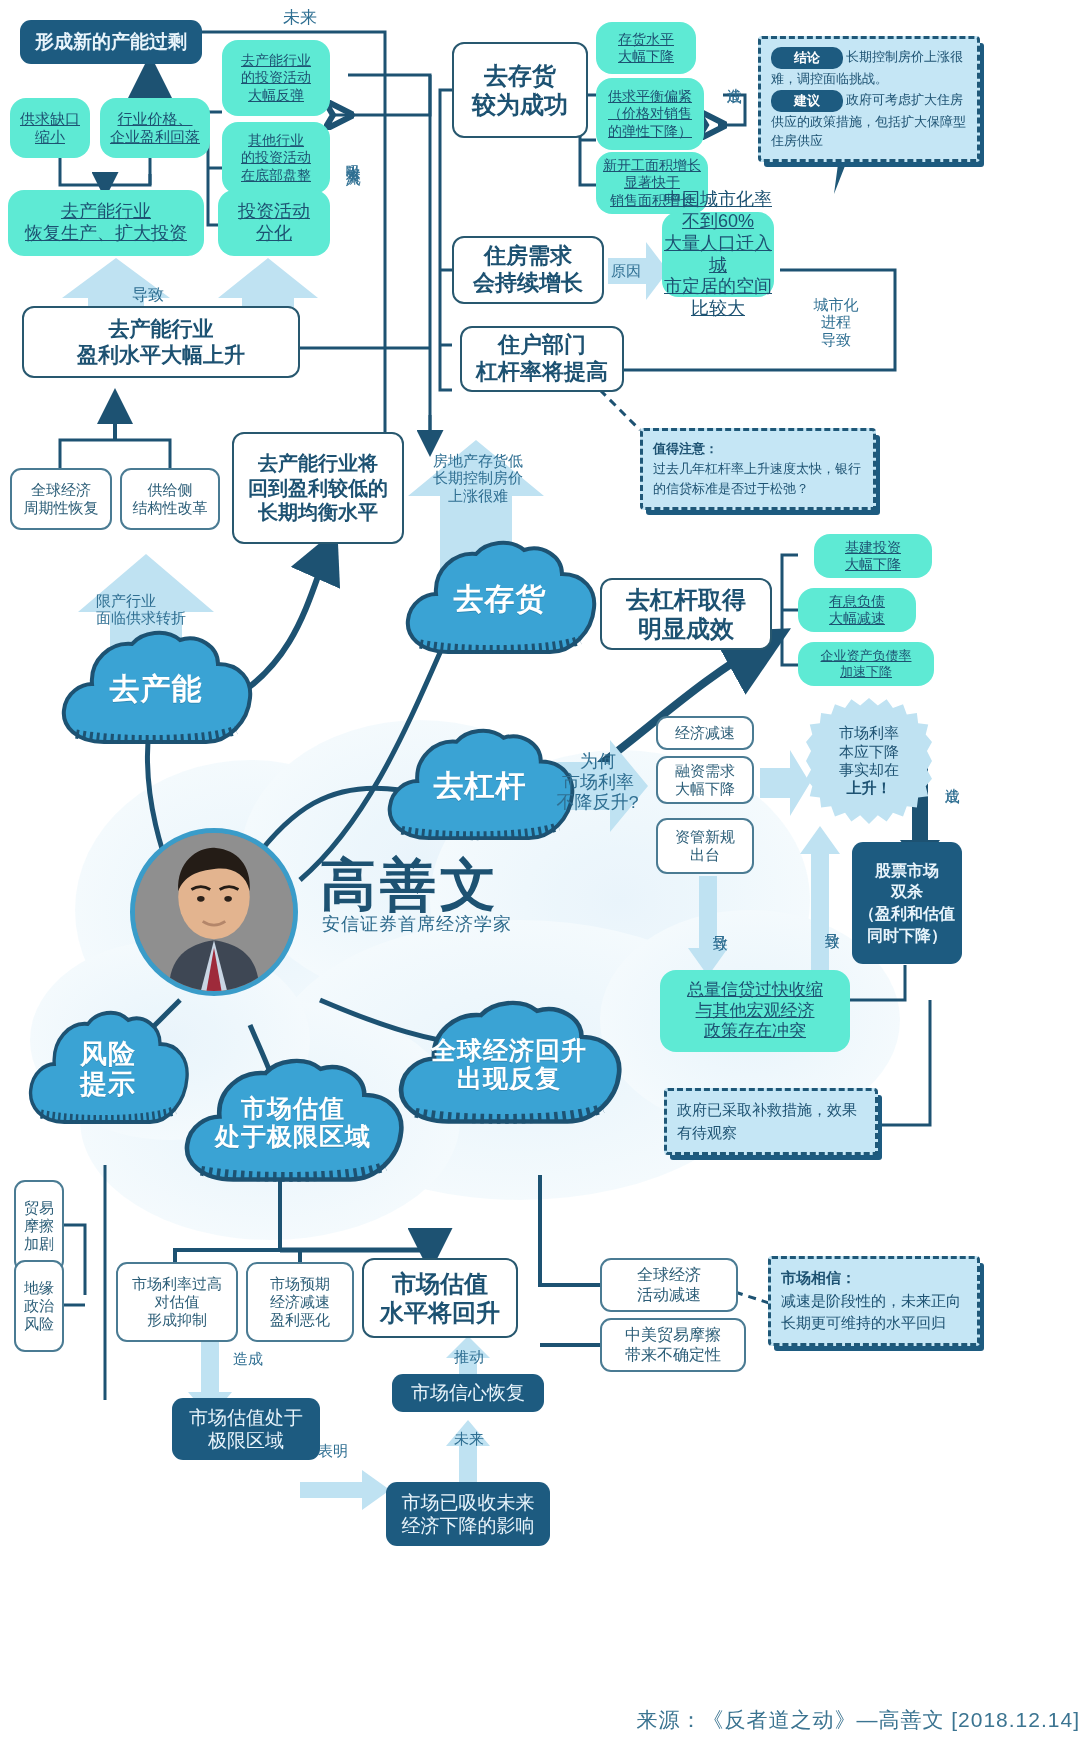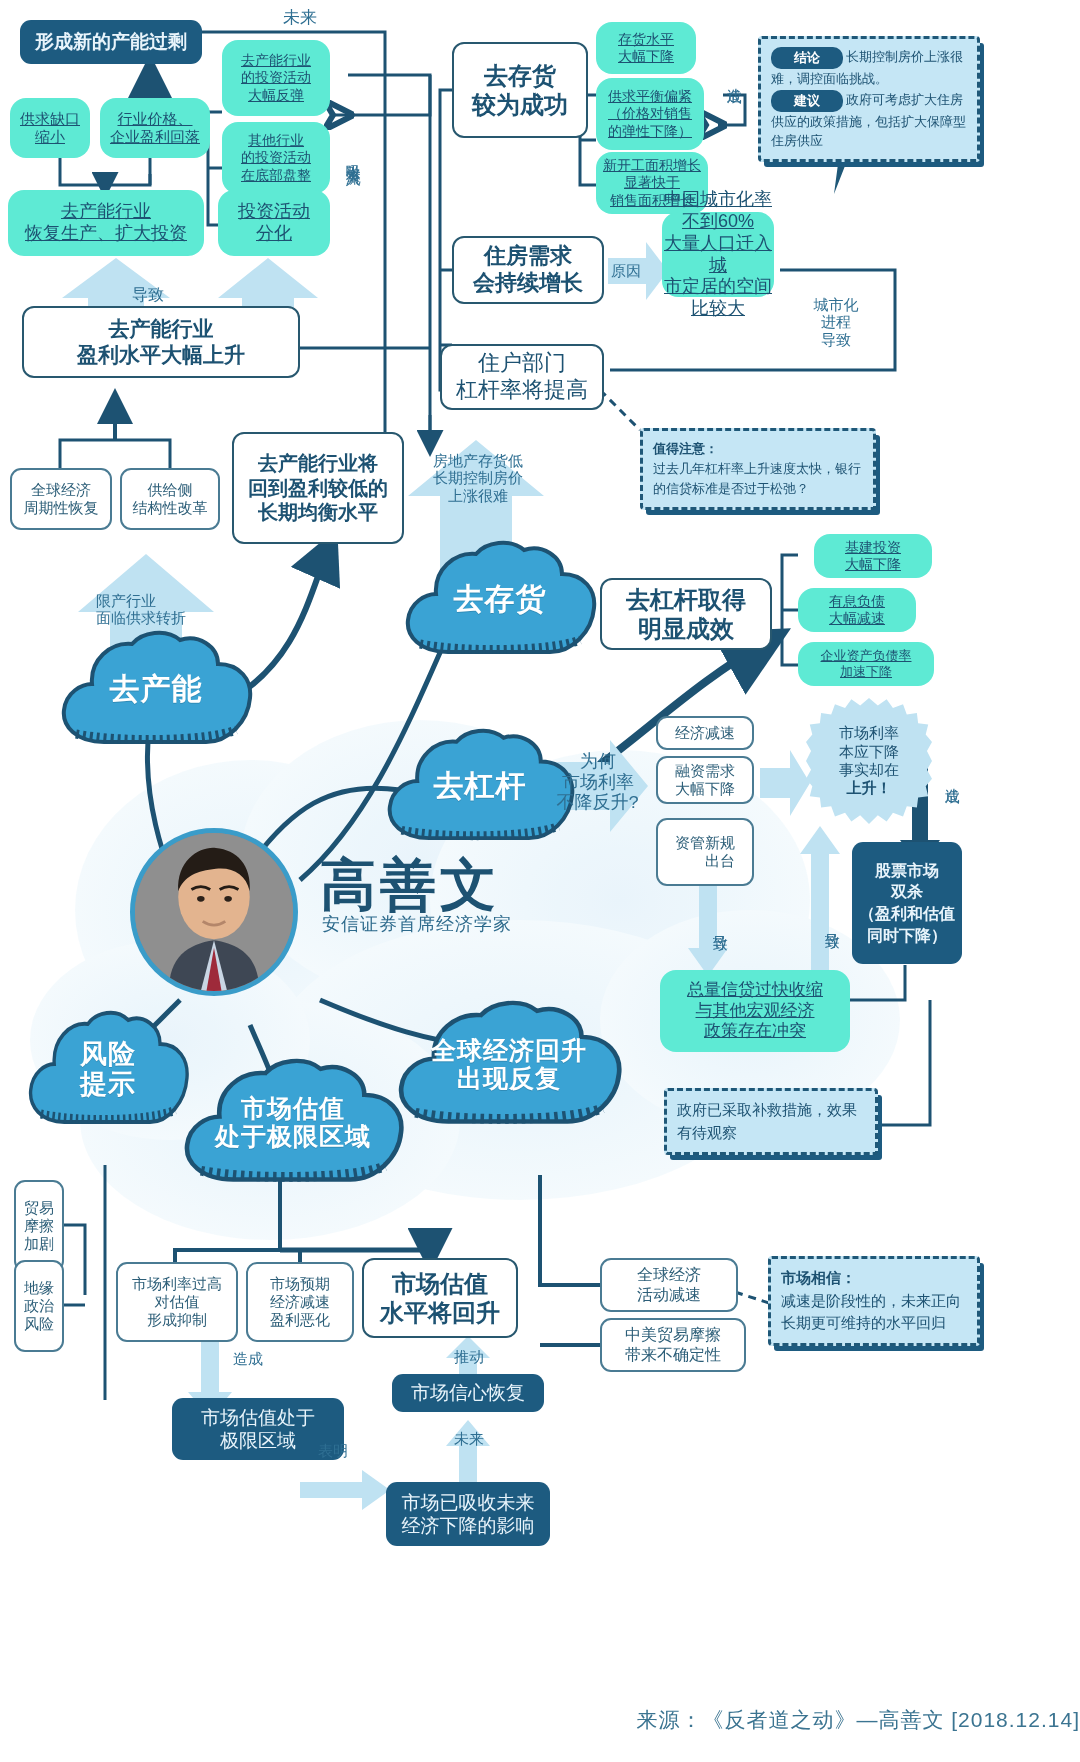--- a/index.html
+++ b/index.html
@@ -282,21 +282,21 @@
   <div class="node box-light" style="left:662px; top:212px; width:112px; height:85px; font-size:18px; white-space:pre-line;">中国城市化率
 不到60%
 大量人口迁入城
 市定居的空间
 比较大</div>
 
   <div class="edge-label" style="left:806px; top:296px; width:60px; font-size:15px; white-space:pre-line;">城市化
 进程
 导致</div>
 
-  <div class="node box-outline" style="left:440px; top:326px; width:164px; height:66px; font-size:22px; font-weight:normal; white-space:pre-line;margin-top:18px;">住户部门
+  <div class="node box-outline" style="left:460px; top:326px; width:164px; height:66px; font-size:22px; font-weight:bold; white-space:pre-line;">住户部门
 杠杆率将提高</div>
 
   <div class="callout" style="position:absolute; left:640px; top:428px; width:236px; font-size:13px; line-height:1.55; z-index:4;">
     <b>值得注意：</b><br>
     <span>过去几年杠杆率上升速度太快，银行的信贷标准是否过于松弛？</span>
   </div>
 
   <svg style="position:absolute;left:408px;top:440px;width:136px;height:150px;z-index:2;" viewBox="0 0 136 150">
     <path d="M68,0 L136,56 L104,56 L104,150 L32,150 L32,56 L0,56 Z" fill="#bfe2f2"></path>
   </svg>
@@ -321,21 +321,21 @@
   </svg>
   <div class="edge-label" style="left:548px; top:752px; width:100px; font-size:18px; white-space:pre-line;font-family:Liberation Mono, monospace;">为何
 市场利率
 不降反升?</div>
 
   <div class="node box-outline-thin" style="left:656px; top:716px; width:98px; height:34px; font-size:15px;">经济减速</div>
 
   <div class="node box-outline-thin" style="left:656px; top:756px; width:98px; height:48px; font-size:15px; white-space:pre-line;">融资需求
 大幅下降</div>
 
-  <div class="node box-outline-thin" style="left:656px; top:818px; width:98px; height:68px; font-size:15px; white-space:pre-line;text-align:right;">资管新规
+  <div class="node box-outline-thin" style="left:656px; top:818px; width:98px; height:56px; font-size:15px; white-space:pre-line;">资管新规
 出台</div>
 
   <svg style="position:absolute;left:760px;top:750px;width:50px;height:66px;z-index:2;" viewBox="0 0 50 66">
     <path d="M0,18 L30,18 L30,0 L50,33 L30,66 L30,48 L0,48 Z" fill="#bfe2f2"></path>
   </svg>
 
   <div class="node burst" style="left:806px; top:698px; width:126px; height:126px; z-index:3; flex-direction:column; font-size:15px;">
     <span>市场利率</span>
     <span>本应下降</span>
     <span>事实却在</span>
@@ -469,21 +469,21 @@
 经济减速
 盈利恶化</div>
   <div class="node box-outline" style="left:362px; top:1258px; width:156px; height:80px; font-size:24px; font-weight:bold; white-space:pre-line;">市场估值
 水平将回升</div>
 
   <svg style="position:absolute;left:188px;top:1340px;width:44px;height:78px;z-index:2;" viewBox="0 0 44 78">
     <path d="M13,0 L31,0 L31,52 L44,52 L22,78 L0,52 L13,52 Z" fill="#bfe2f2"></path>
   </svg>
   <div class="edge-label" style="left:226px; top:1350px; width:44px; font-size:15px;">造成</div>
 
-  <div class="node box-dark" style="left:172px; top:1398px; width:172px; height:62px; font-size:19px; white-space:pre-line;">市场估值处于
+  <div class="node box-dark" style="left:172px; top:1398px; width:148px; height:62px; font-size:19px; white-space:pre-line;">市场估值处于
 极限区域</div>
 
   <svg style="position:absolute;left:300px;top:1470px;width:90px;height:40px;z-index:2;" viewBox="0 0 90 40">
     <path d="M0,12 L62,12 L62,0 L90,20 L62,40 L62,28 L0,28 Z" fill="#bfe2f2"></path>
   </svg>
   <div class="edge-label" style="left:310px; top:1442px; width:46px; font-size:15px;">表明</div>
 
   <div class="node box-dark" style="left:386px; top:1482px; width:164px; height:64px; font-size:19px; white-space:pre-line;">市场已吸收未来
 经济下降的影响</div>
 

